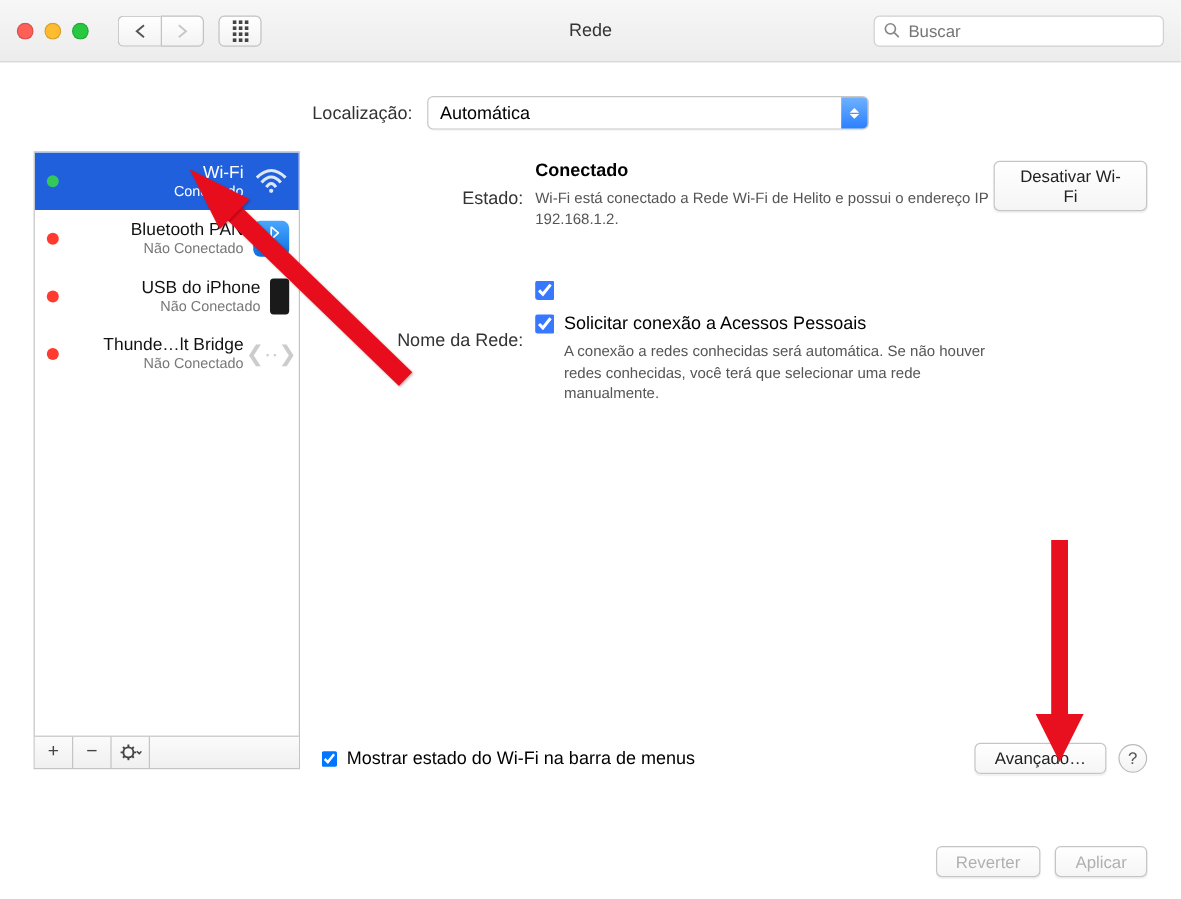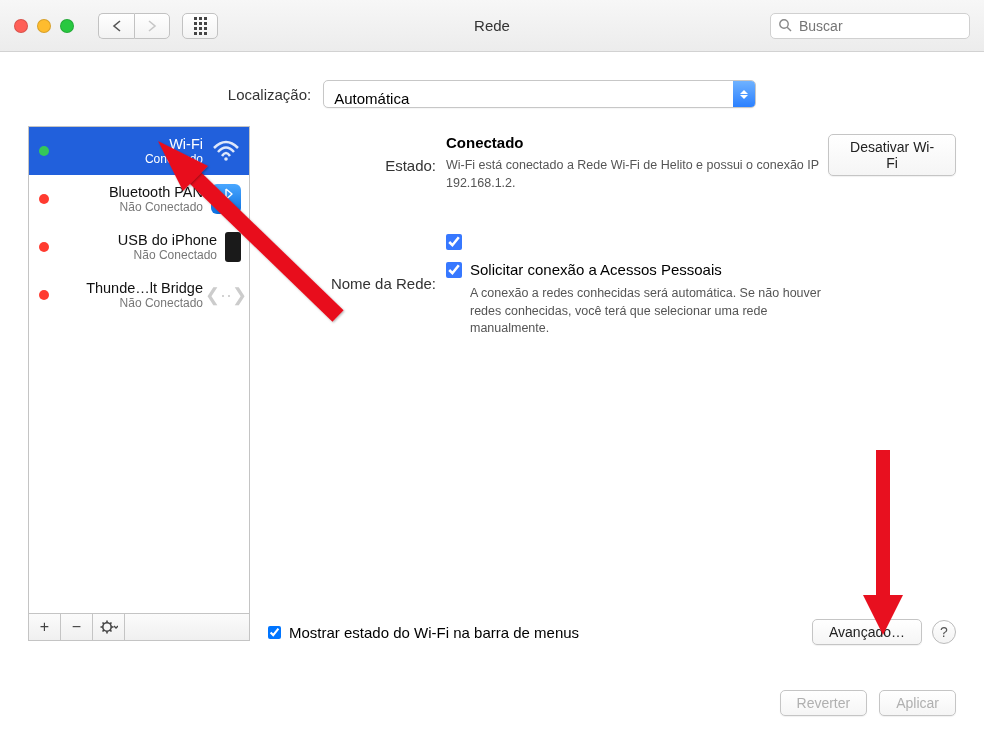--- a/index.html
+++ b/index.html
@@ -37,21 +37,21 @@
       background: linear-gradient(#fff,#f3f3f3);
       display:flex; align-items:center; justify-content:center;
     }
     .grid-icon { display:grid; grid-template-columns: repeat(3,3px); gap: 2px; }
     .grid-icon span { width:3px; height:3px; background:#444; }
     
     .title-center { position: absolute; left: 50%; transform: translateX(-50%); font-size: 15px; color: #333; }
     
     .search-wrap { margin-left:auto; }
     .search-input {
-      width: 200px; height: 26px;
+      width: 242px; height: 26px;
       border: 1px solid #d0d0d0; border-radius: 5px;
       background: #fff; padding: 0 0 0 28px;
       font-size: 14px; color: #333;
     }
     .search-wrap { position: relative; }
     .search-mag { position:absolute; left:8px; top:5px; color:#888; font-size:14px; }
     
     .location-row {
       display:flex; align-items:center; justify-content:center;
       padding: 28px 0 18px; gap: 12px;
@@ -74,21 +74,21 @@
       background: linear-gradient(#6fb2ff, #2b80ff);
       border-radius: 0 4px 4px 0;
       display:flex; flex-direction:column; align-items:center; justify-content:center;
       gap:1px;
     }
     .select-arrow::before, .select-arrow::after {
       content:''; width:0; height:0; border-left:4px solid transparent; border-right:4px solid transparent;
     }
     .select-arrow::before { border-bottom: 4px solid #fff; }
     .select-arrow::after { border-top: 4px solid #fff; }
-    .location-select { width: 433px; align-items: flex-end; }
+    .location-select { width: 368px; }
     .network-name-select { width: 390px; }
     
     .columns {
       display:flex; padding: 0 28px; gap: 18px;
     }
     
     .sidebar {
       width: 222px;
       border: 1px solid #c4c4c4;
       border-radius: 0;
@@ -152,21 +152,21 @@
     .checkbox-row input[type=checkbox] { width:16px; height:16px; accent-color:#3778ff; }
     .check-desc { font-size: 12.5px; color: #555; margin-left: 24px; max-width: 380px; line-height:1.4; margin-top:-4px; margin-bottom: 10px;}
     
     .bottom-checkbox { position:absolute; bottom: 0; left: 0; display:flex; align-items:center; gap:8px; font-size:15px;}
     .bottom-buttons { position:absolute; bottom: -4px; right: 0; display:flex; align-items:center; gap:10px;}
     .help-btn { width:24px; height:24px; border:1px solid #bbb; border-radius:50%; display:flex; align-items:center; justify-content:center; font-size:14px; background:linear-gradient(#fff,#f3f3f3); color:#555;}
     
     .footer {
       position: absolute;
       right: 28px;
-      bottom: 33px;
+      bottom: 18px;
       display:flex; gap: 12px;
     }
     
     .arrow-red {
       position: absolute;
       pointer-events: none;
     }
     .arrow1 { left: 158px; top: 136px; width: 200px; height: 200px; }
     .arrow2 { right: 76px; top: 440px; width: 50px; height: 200px; }
     
@@ -296,21 +296,21 @@
       </div>
     </div>
   </div>
 
   <div class="main-pane">
     <div class="form-row">
       <div class="form-label">Estado:</div>
       <div class="form-content" style="display:flex; justify-content:space-between; align-items:flex-start;">
         <div>
           <div class="status-strong">Conectado</div>
-          <div class="status-desc">Wi-Fi está conectado a Rede Wi-Fi de Helito e possui o conexão IP 192.168.1.2.</div>
+          <div class="status-desc">Wi-Fi está conectado a Rede Wi-Fi de Helito e possui o endereço IP 192.168.1.2.</div>
         </div>
         <button class="btn">Desativar Wi-Fi</button>
       </div>
     </div>
 
     <div class="form-row" style="margin-top: 24px;">
       <div class="form-label">Nome da Rede:</div>
       <div class="form-content">
 
         <div class="checkbox-row" style="margin-top:18px;">

